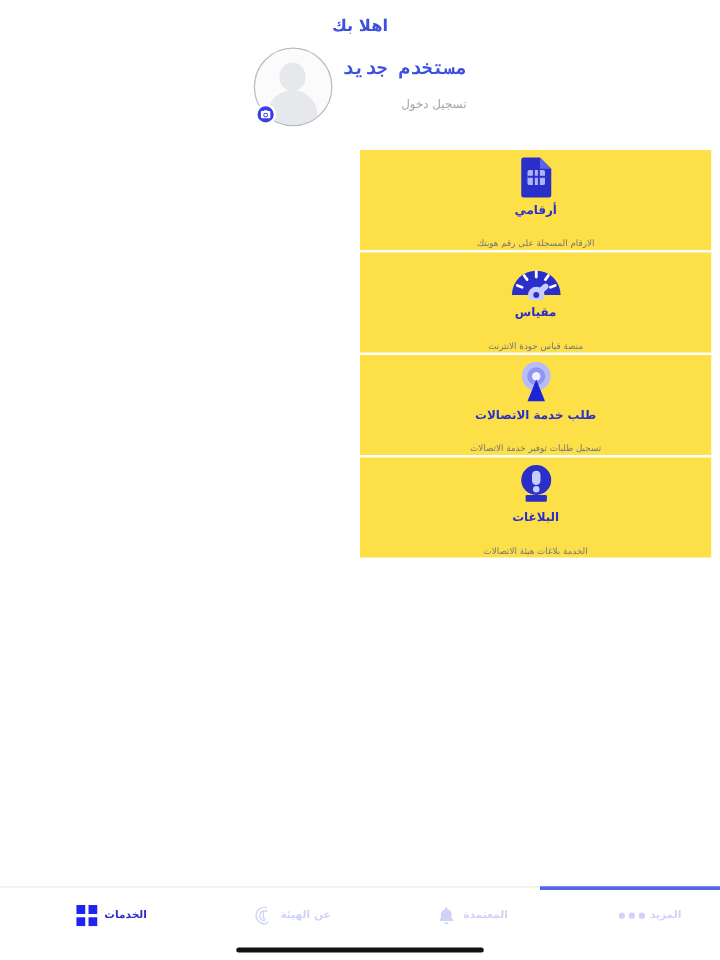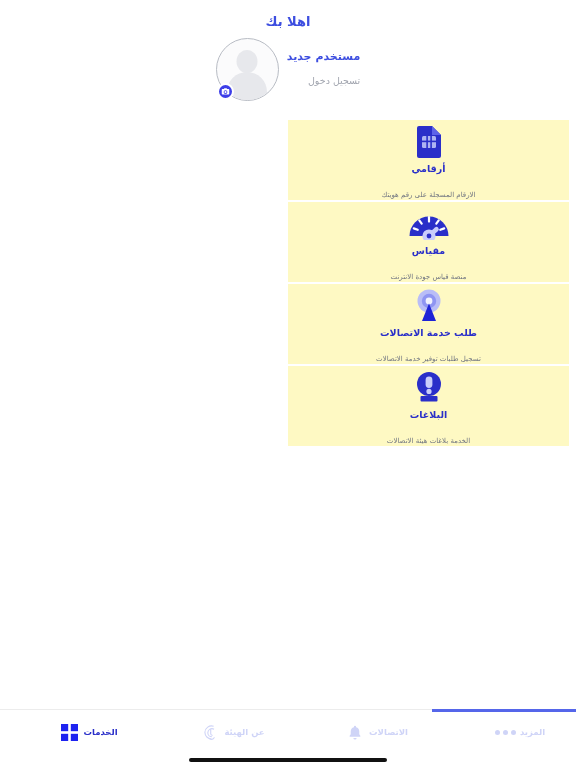--- a/index.html
+++ b/index.html
@@ -90,23 +90,24 @@
   }
   .camera-badge svg { display: block; }
 
   .user-meta {
     text-align: right;
     line-height: 1.25;
     padding-bottom: 2px;
   }
   .user-name {
     color: #3d4ee0;
-    font-size: 11px;
+    font-size: 15px;
     font-weight: bold;
     display: block;
+    font-family: Liberation Mono, monospace;
   }
   .user-action {
     color: #a0a4ae;
     font-size: 9.5px;
     display: block;
     margin-top: 12px;
   }
 
   
   .grid {
@@ -114,21 +115,21 @@
     top: 120px;
     left: 7px;
     right: 7px;
     display: flex;
     flex-wrap: wrap;
     gap: 2px;
   }
   .card {
     width: 281px;
     height: 80px;
-    background: #fef9c3;
+    background: #fde047;
     display: flex;
     flex-direction: column;
     align-items: center;
     justify-content: center;
     box-sizing: border-box;
     padding-top: 4px;
   }
   .card-icon {
     height: 36px;
     display: flex;
@@ -327,21 +328,21 @@
       <span class="nav-icon">
         <span class="dots">
           <span class="dot"></span>
             <span class="dot"></span>
             <span class="dot"></span>
         </span>
       </span>
     </div>
 
     <div class="nav-item">
-      <span class="nav-label">الاتصالات</span>
+      <span class="nav-label">المعتمدة</span>
       <span class="nav-icon">
         <svg width="16" height="17" viewBox="0 0 24 24" fill="#cfd4f7" aria-hidden="true">
           <path d="M12 2a1.6 1.6 0 0 1 1.6 1.6v.7a6.4 6.4 0 0 1 4.8 6.2v4.1l1.6 2.4v1.3H4V17l1.6-2.4v-4.1a6.4 6.4 0 0 1 4.8-6.2v-.7A1.6 1.6 0 0 1 12 2z"></path>
           <path d="M9.6 20.2h4.8a2.4 2.4 0 0 1-4.8 0z"></path>
         </svg>
       </span>
     </div>
 
     <div class="nav-item">
       <span class="nav-label">عن الهيئة</span>

